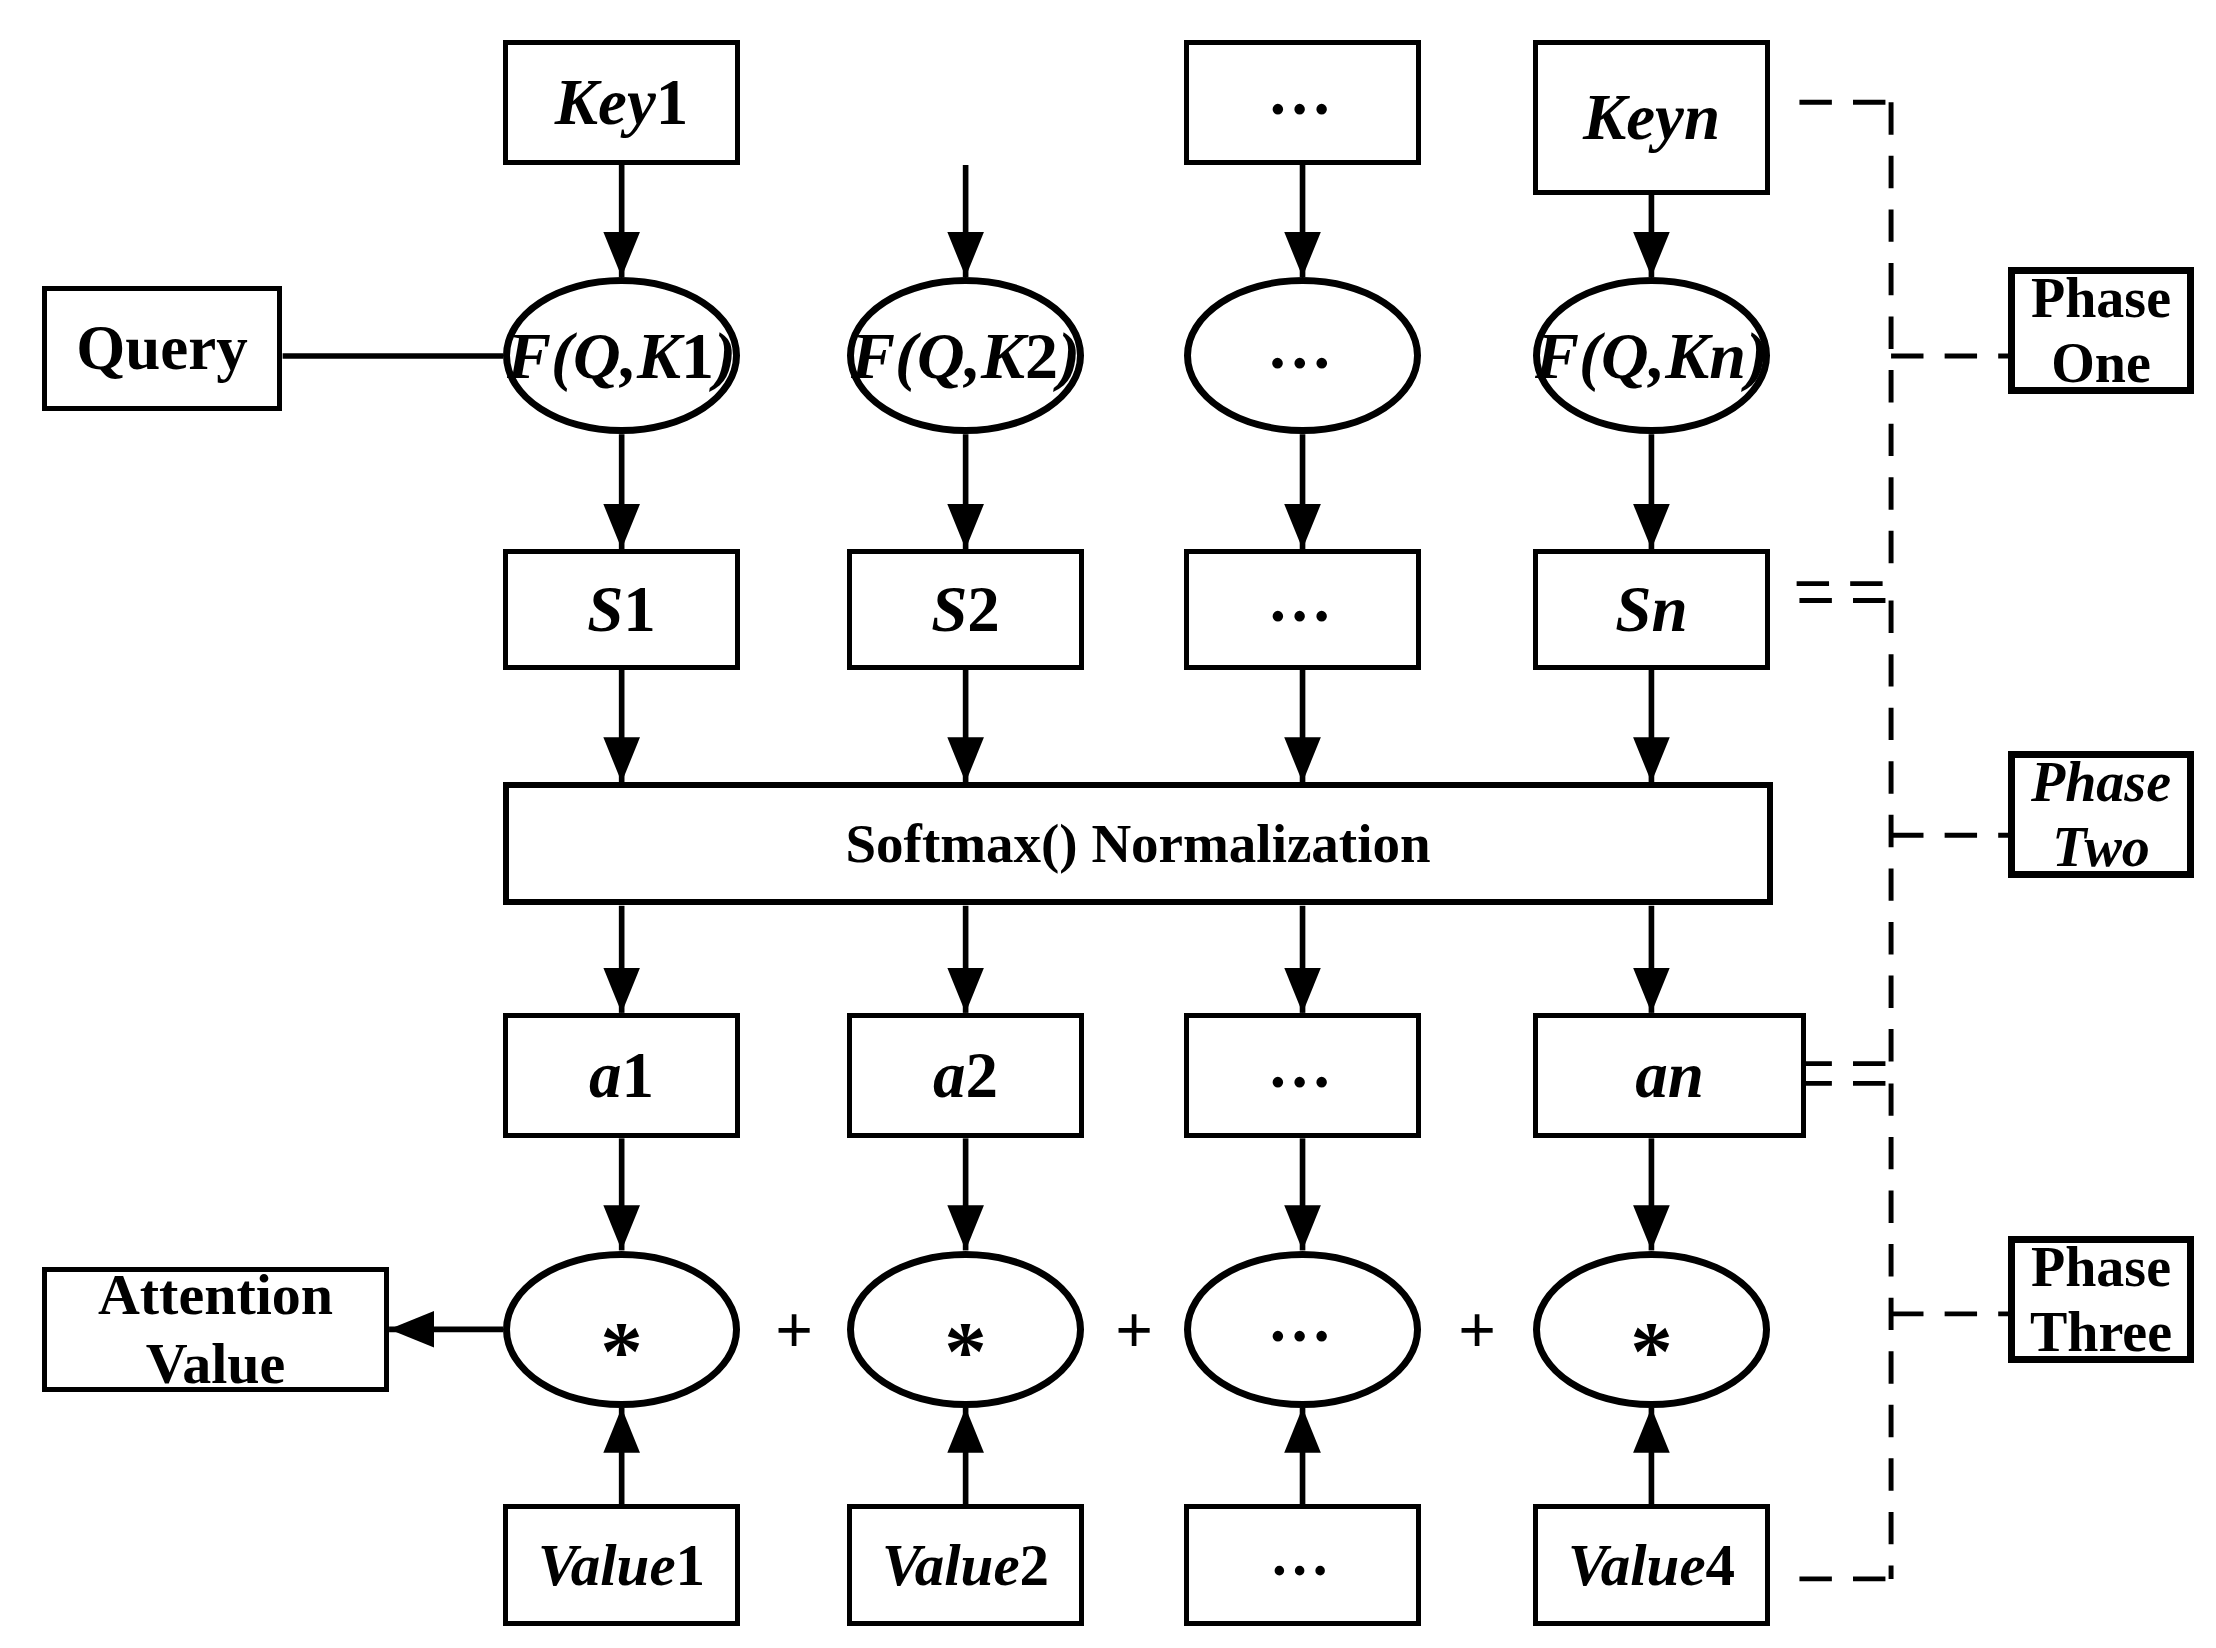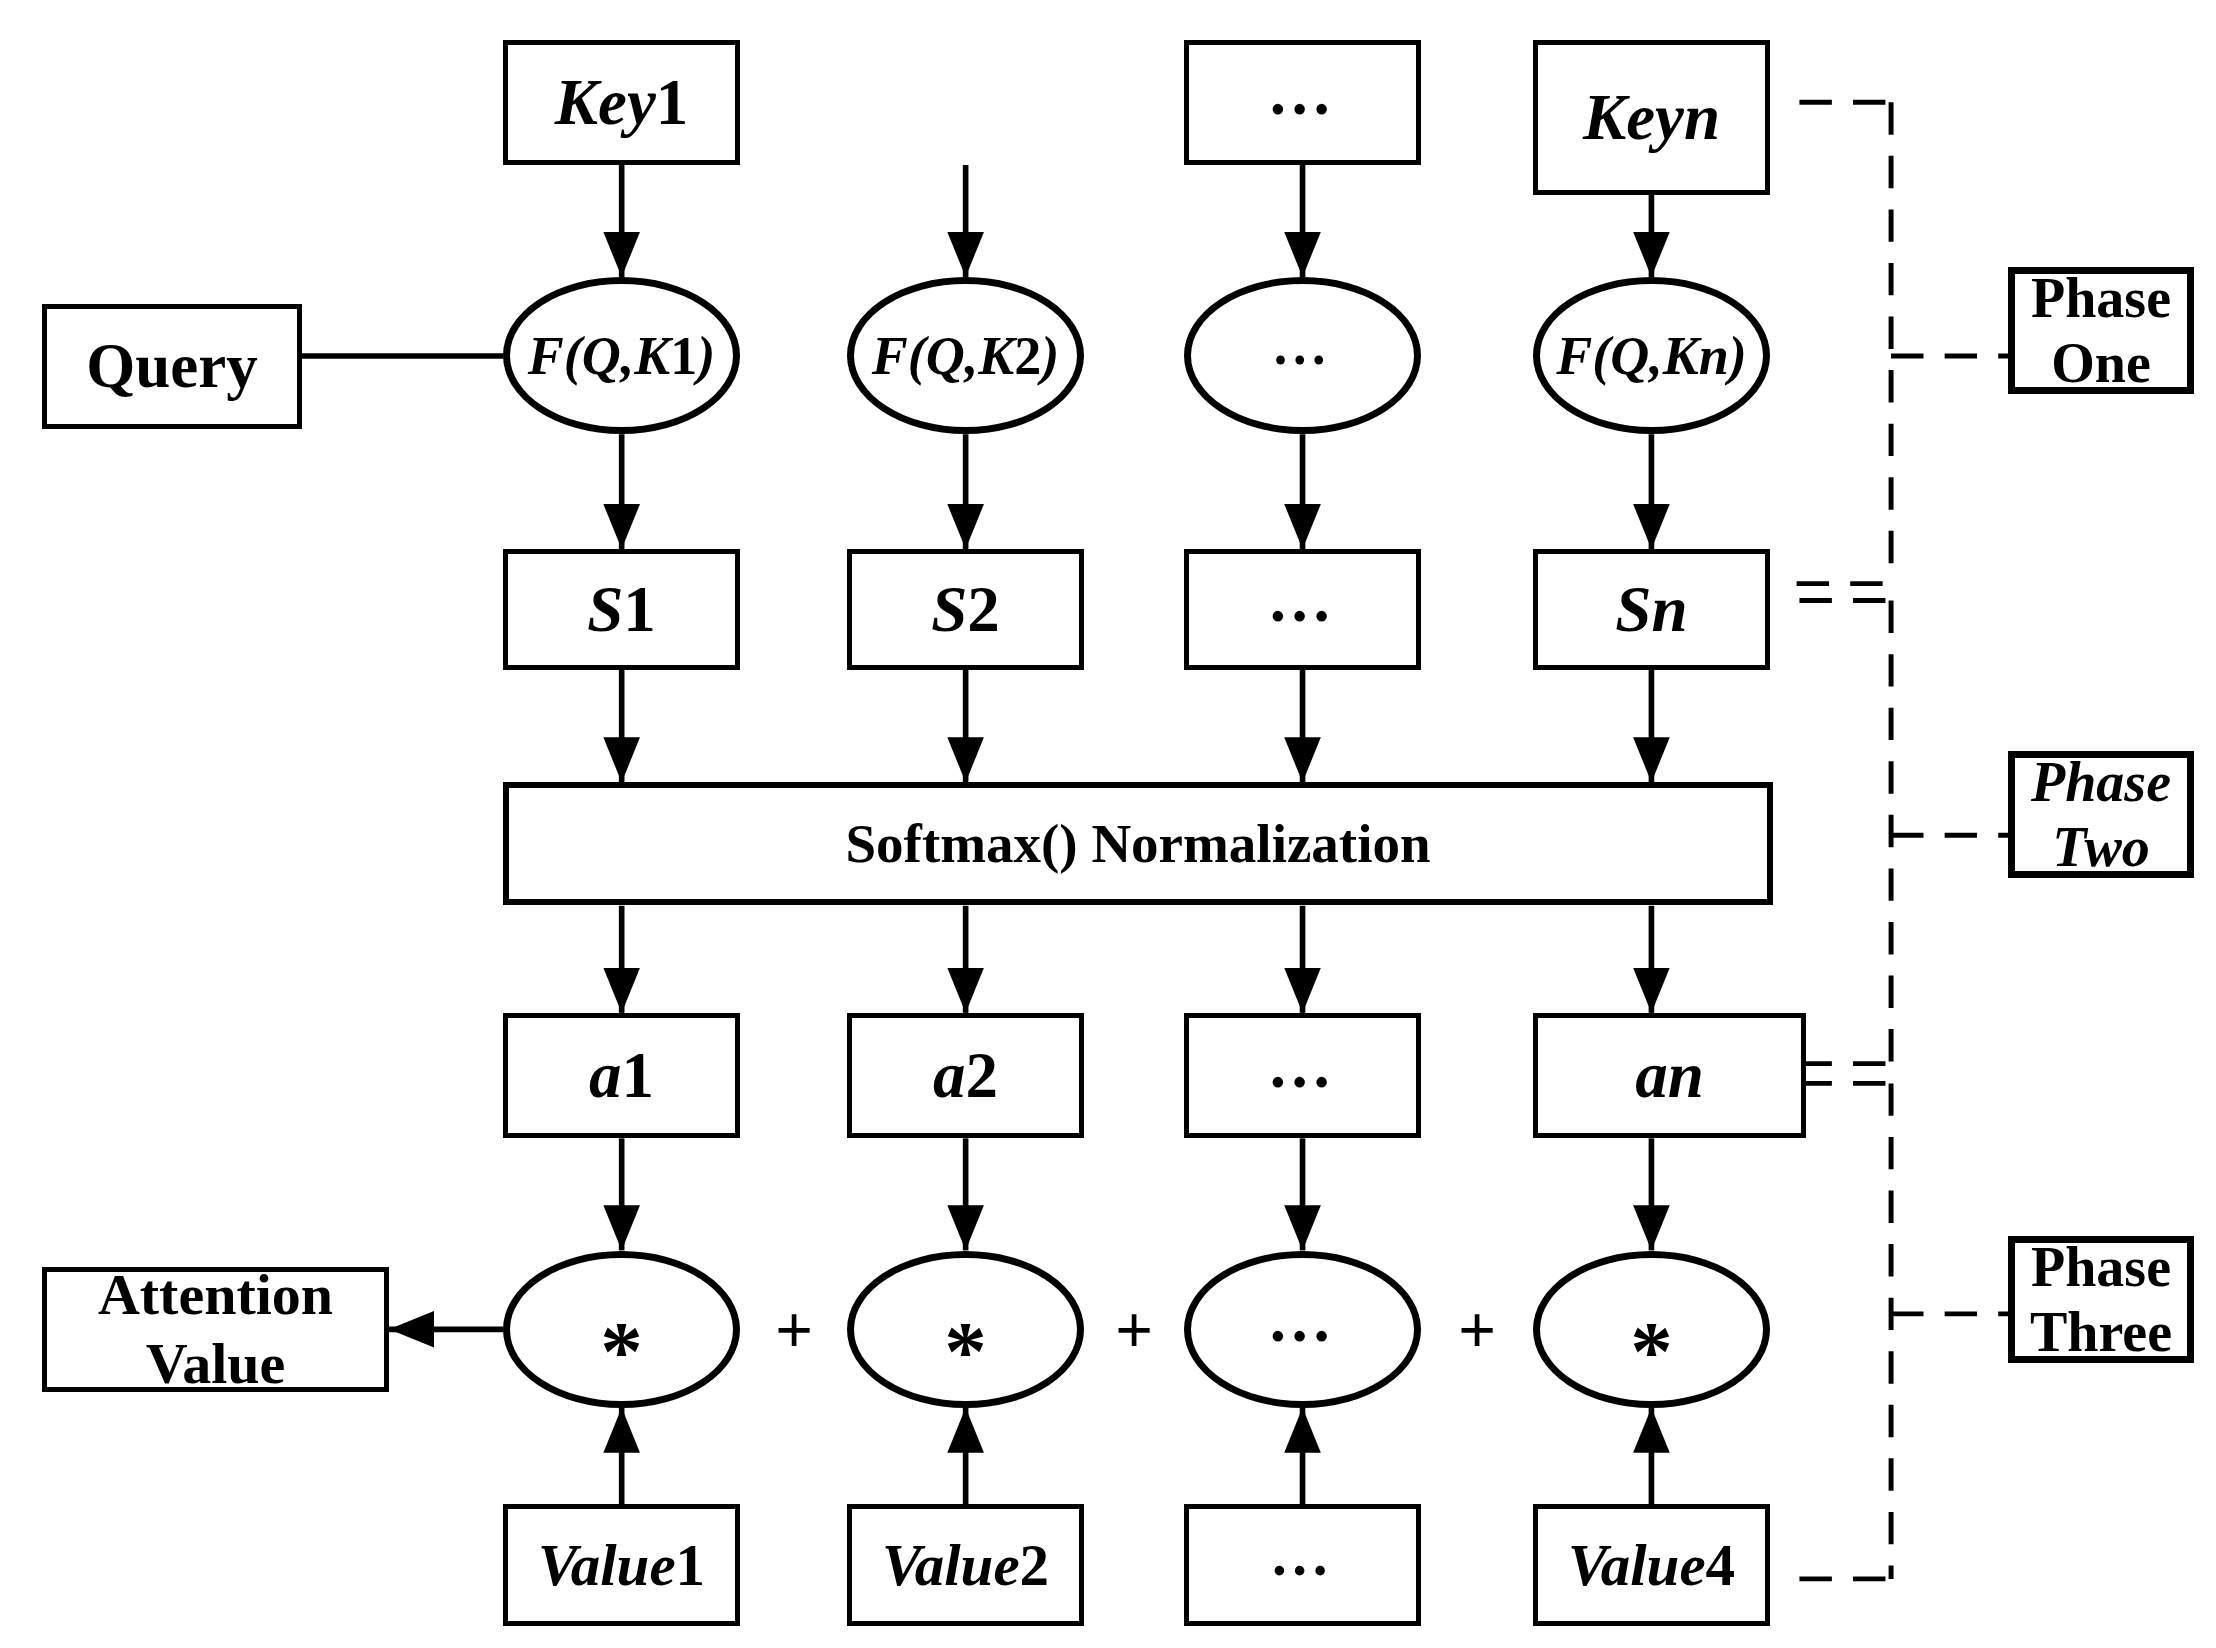--- a/index.html
+++ b/index.html
@@ -4,21 +4,21 @@
 <style>
   html,body{margin:0;padding:0;background:#ffffff;}
   #fig{position:relative;width:2216px;height:1648px;background:#ffffff;overflow:hidden;
        font-family:"Liberation Serif",serif;color:#000;}
   #wires{position:absolute;left:0;top:0;z-index:0;}
   .box{position:absolute;box-sizing:border-box;border:5.6px solid #000;background:#fff;
        display:flex;align-items:center;justify-content:center;text-align:center;
        font-weight:bold;z-index:1;}
   .ellipse{border-radius:50%;border-width:7px;}
   .n-node{font-size:65px;}
-  .f-node{font-size:54px;}
+  .f-node{font-size:66px;}
   .v-node{font-size:59px;}
   .softmax-box{font-size:55px;border-width:6.3px;}
   .query-box{font-size:63px;}
   .attn-box{font-size:58px;line-height:1.18;padding:0 26px;}
   .phase-box{font-size:56px;line-height:1.15;border-width:7.8px;padding:0 5.6px;}
   .plus{position:absolute;z-index:1;font-weight:bold;font-size:67px;
         transform:translate(-50%,-50%);}
   .it{font-style:italic;}
   .dots span{letter-spacing:5.6px;}
   .dots{transform:translateY(-10px);}
@@ -90,21 +90,21 @@
   <div class="box n-node" style="left:503px;top:40px;width:237px;height:125px;">
       <span><span class="it">Key</span><span>1</span></span>
     </div>
   <div class="box n-node" style="left:1184px;top:40px;width:237px;height:125px;">
       <span class="dots"><span>...</span></span>
     </div>
   <div class="box n-node" style="left:1533px;top:40px;width:237px;height:155px;">
       <span><span class="it">Keyn</span></span>
     </div>
 
-  <div class="box query-box" style="left:42px;top:304px;width:260px;height:125px;text-align:right;">
+  <div class="box query-box" style="left:42px;top:286px;width:240px;height:125px;text-align:right;">
       <span>Query</span>
     </div>
 
   <div class="box ellipse f-node" style="left:503px;top:277px;width:237px;height:157px;">
       <span><span class="it">F(Q,K</span><span>1</span><span class="it">)</span></span>
     </div>
   <div class="box ellipse f-node" style="left:847px;top:277px;width:237px;height:157px;">
       <span><span class="it">F(Q,K</span><span>2</span><span class="it">)</span></span>
     </div>
   <div class="box ellipse f-node" style="left:1184px;top:277px;width:237px;height:157px;">

